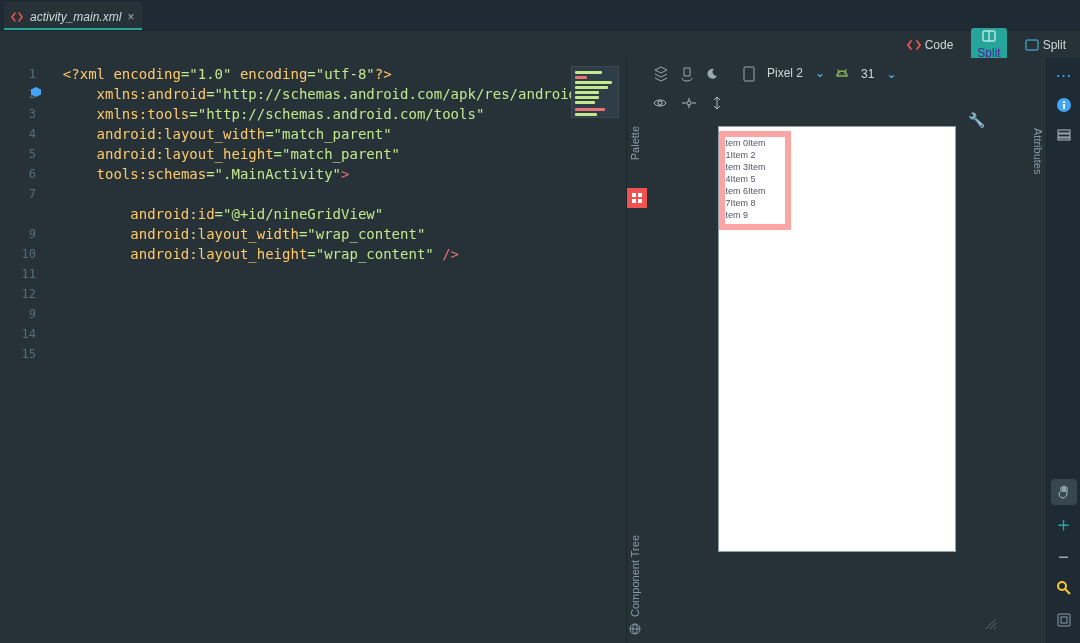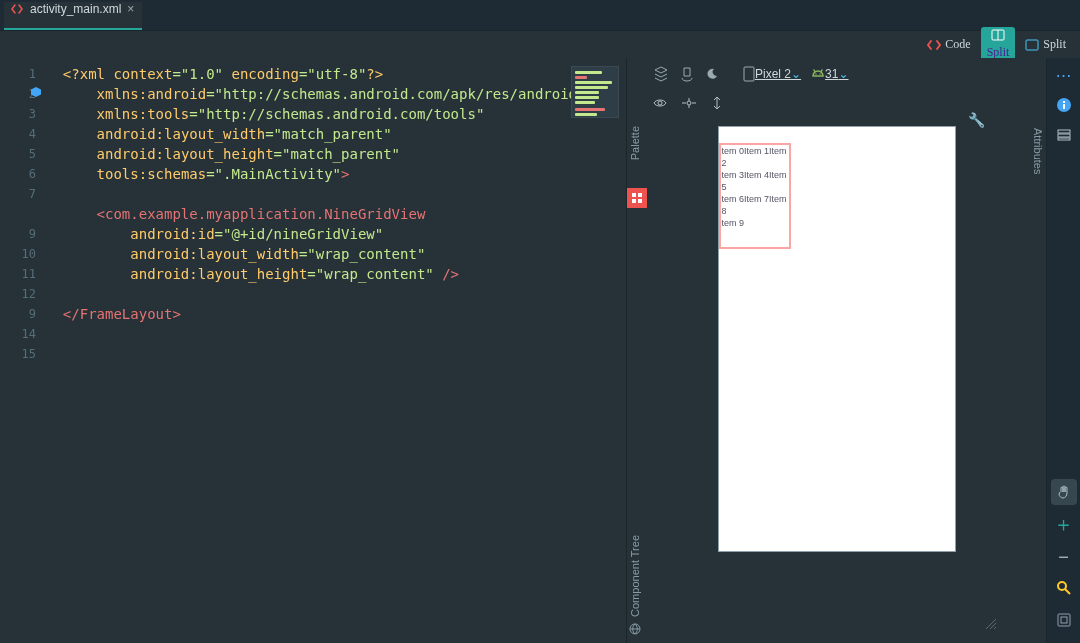--- a/index.html
+++ b/index.html
@@ -20,37 +20,37 @@
     align-items: flex-end;
     padding-left: 4px;
   }
   .tab {
     height: 28px;
     background: #263238;
     border-bottom: 2px solid #26a69a;
     color: #cfd8dc;
     font-size: 12px;
     display: flex;
-    align-items: flex-start;
+    align-items: flex-end;
     padding: 0 8px 4px 6px;
     gap: 6px;
+    font-style: italic;
   }
   .tab-icon { width: 14px; height: 14px; display:inline-flex; align-items:center; justify-content:center; }
   .tab-close { opacity: .7; cursor: pointer; }
   
   .viewmode-row {
     height: 28px;
     background: #263238;
     display: flex;
     align-items: center;
     justify-content: flex-end;
     padding: 0 8px;
-    gap: 4px;
+    gap: 12px;
     border-top: 1px solid #1b252c;
-    font-family: Liberation Serif, serif;
   }
   .vm-btn {
     display: flex; align-items: center; gap: 4px;
     font-size: 12px; color: #cfd8dc;
     padding: 2px 6px; border-radius: 3px; cursor: pointer;
   }
   .vm-btn.code svg { color: #ef5350; }
   .vm-btn.split { background: #26a69a; color: #4c1d95; flex-direction: column; }
   .vm-btn.design svg { color: #4fc3f7; }
   
@@ -136,21 +136,21 @@
   .preview-toolbar {
     height: 32px;
     display: flex;
     align-items: center;
     gap: 10px;
     padding: 0 26px;
     font-size: 12px;
     color: #cfd8dc;
   }
   .preview-toolbar .spacer { flex: 1; }
-  .pt-item { display:flex; align-items:center; gap:0; cursor:pointer;text-decoration:underline; }
+  .pt-item { display:flex; align-items:flex-start; gap:12px; cursor:pointer; }
   .pt-icon { opacity:.85; }
   .preview-toolbar2 {
     height: 26px;
     display:flex; align-items:center; gap:14px; padding: 0 26px;
   }
   
   .device-area {
     flex: 1;
     display: flex;
     justify-content: center;
@@ -160,28 +160,28 @@
   }
   .wrench { position:absolute; top:-4px; right:60px; color:#cfd8dc; font-size:14px; }
   .device {
     width: 238px; height: 426px;
     background: #fff;
     border: 1px solid #8fa0ab;
     margin-top: 10px;
     position: relative;
   }
   .grid-preview {
-    position:absolute; top:16px; left:0;
+    position:absolute; top:4px; left:0;
     width: 72px;
-    border:2px solid #fca5a5;
+    border:6px solid #fca5a5;
     background:#fff;
     font-size: 9px;
     color:#556;
     line-height: 12px;
-    padding: 0 1px 18px 1px;
+    padding: 0 1px 3px 1px;
   }
   .corner-pen { position:absolute; right:46px; bottom:6px; opacity:.5; color:#aabac4; }
   
   .right-tools {
     width: 34px;
     background: #1e2b34;
     display: flex;
     flex-direction: column;
     align-items: center;
     padding-top: 4px;
@@ -265,33 +265,31 @@
     </span>
   </div>
 
   <div class="editor">
     <span class="check-icon">
       <svg width="16" height="16" viewBox="0 0 16 16">
           <path d="M3 8 L7 12 L13 4" stroke="#81c784" stroke-width="2" fill="none" stroke-linecap="round"></path>
         </svg>
     </span>
 
-    <div class="codeline"><span class="white">  </span><span class="attr">&lt;?</span><span class="attr">xml context</span><span class="val">="1.0" </span><span class="attr">encoding</span><span class="val">="utf-8"</span><span class="attr">?&gt;</span></div>
+    <div class="codeline"><span class="white">  </span><span class="attr">&lt;?</span><span class="attr">xml encoding</span><span class="val">="1.0" </span><span class="attr">encoding</span><span class="val">="utf-8"</span><span class="attr">?&gt;</span></div>
     <div class="codeline"><span class="white">  </span><span>    </span><span class="attr">xmlns:</span><span class="attr">android</span><span class="val">="http://schemas.android.com/apk/res/android"</span></div>
     <div class="codeline"><span class="white">  </span><span>    </span><span class="attr">xmlns:</span><span class="attr">tools</span><span class="val">="http://schemas.android.com/tools"</span></div>
     <div class="codeline"><span class="white">  </span><span>    </span><span class="attr">android</span><span class="attr">:layout_width</span><span class="val">="match_parent"</span></div>
     <div class="codeline"><span class="white">  </span><span>    </span><span class="attr">android</span><span class="attr">:layout_height</span><span class="val">="match_parent"</span></div>
     <div class="codeline"><span class="white">  </span><span>    </span><span class="attr">tools</span><span class="attr">:schemas</span><span class="val">=".MainActivity"</span><span class="tag">&gt;</span></div>
     <div class="codeline"></div>
-    <div class="codeline"><span class="white">  </span><span class="tag">    &lt;</span><span class="tag">com.example.myapplication.NineGridView</span></div>
     <div class="codeline"><span class="white">  </span><span>        </span><span class="attr">android</span><span class="attr">:id</span><span class="val">="@+id/nineGridView"</span></div>
     <div class="codeline"><span class="white">  </span><span>        </span><span class="attr">android</span><span class="attr">:layout_width</span><span class="val">="wrap_content"</span></div>
     <div class="codeline"><span class="white">  </span><span>        </span><span class="attr">android</span><span class="attr">:layout_height</span><span class="val">="wrap_content" </span><span class="tag">/&gt;</span></div>
     <div class="codeline"></div>
-    <div class="codeline"><span class="white">  </span><span class="tag">&lt;/</span><span class="tag">FrameLayout</span><span class="tag">&gt;</span></div>
   </div>
 
   <div class="preview-wrap">
 
     <div class="minimap">
       <div class="mrow" style="width:68%;background:#c3e88d"></div>
       <div class="mrow" style="width:30%;background:#e57373"></div>
       <div class="mrow" style="width:92%;background:#c3e88d"></div>
       <div class="mrow" style="width:82%;background:#c3e88d"></div>
       <div class="mrow" style="width:60%;background:#c3e88d"></div>

